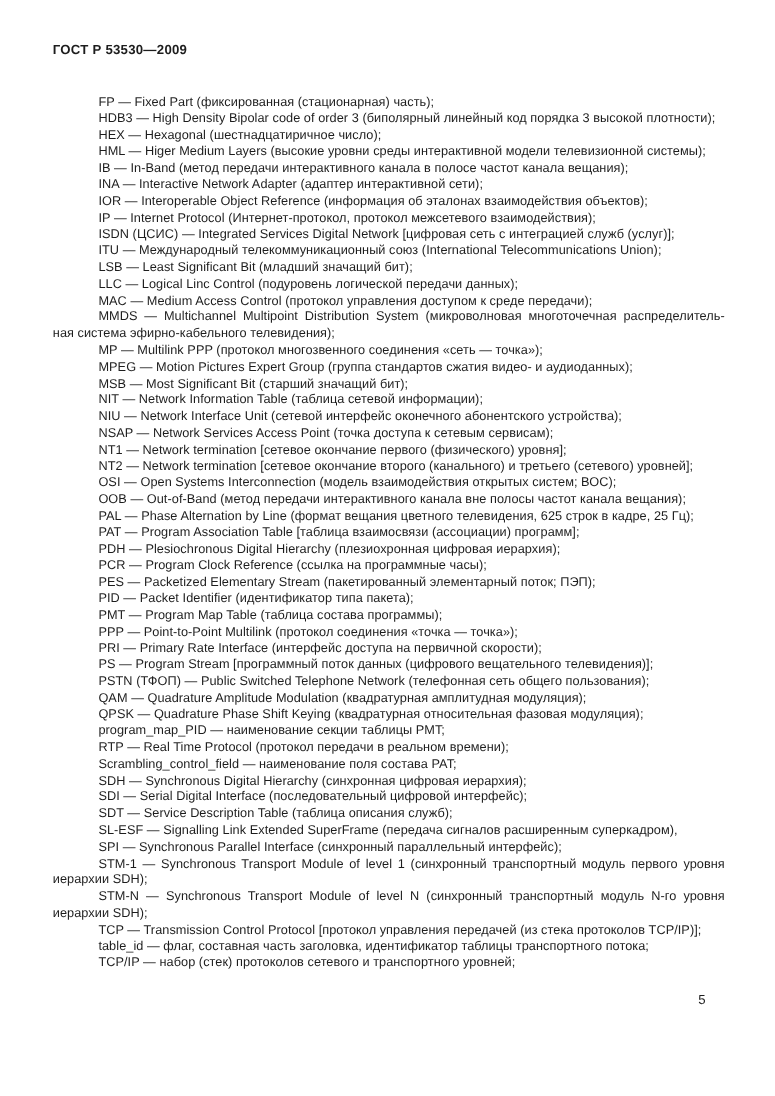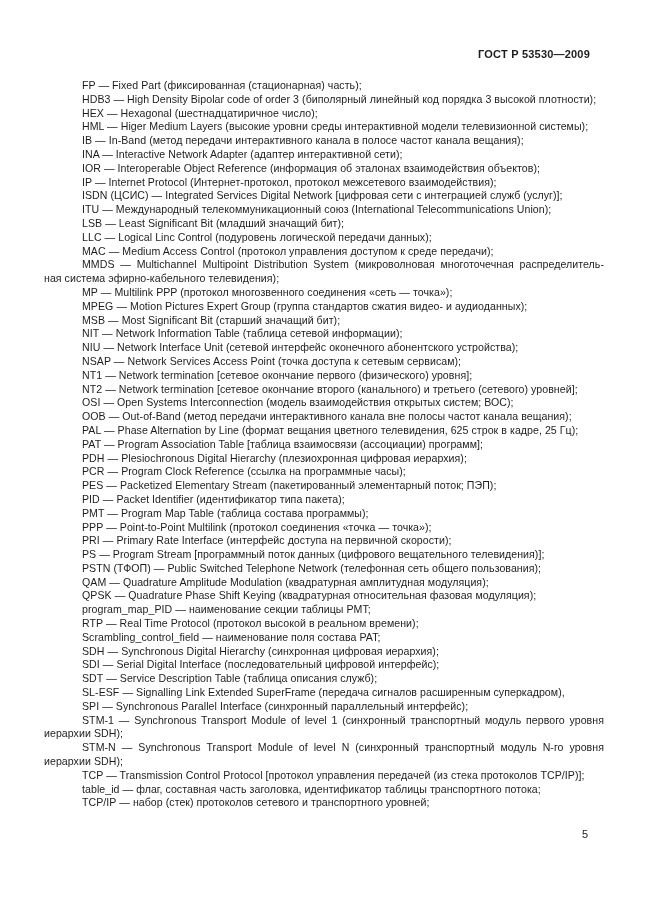--- a/index.html
+++ b/index.html
@@ -11,24 +11,23 @@
     position: relative;
     width: 646px;
     height: 913px;
     background: #ffffff;
     font-family: "Liberation Sans", sans-serif;
     color: #1d1d1d;
     overflow: hidden;
   }
   .running-header {
     position: absolute;
-    top: 48px;
+    top: 36px;
     left: 44px;
     right: 56px;
-    text-align: right;
     font-weight: bold;
     font-size: 11px;
     letter-spacing: 0.2px;
     white-space: nowrap;
   }
   .content {
     position: absolute;
     top: 79px;
     left: 44px;
     width: 560px;
@@ -67,21 +66,21 @@
 
   <div class="content">
       <div class="line indent">FP — Fixed Part (фиксированная (стационарная) часть);</div>
       <div class="line indent">HDB3 — High Density Bipolar code of order 3 (биполярный линейный код порядка 3 высокой плотности);</div>
       <div class="line indent">HEX — Hexagonal (шестнадцатиричное число);</div>
       <div class="line indent">HML — Higer Medium Layers (высокие уровни среды интерактивной модели телевизионной системы);</div>
       <div class="line indent">IB — In-Band (метод передачи интерактивного канала в полосе частот канала вещания);</div>
       <div class="line indent">INA — Interactive Network Adapter (адаптер интерактивной сети);</div>
       <div class="line indent">IOR — Interoperable Object Reference (информация об эталонах взаимодействия объектов);</div>
       <div class="line indent">IP — Internet Protocol (Интернет-протокол, протокол межсетевого взаимодействия);</div>
-      <div class="line indent">ISDN (ЦСИС) — Integrated Services Digital Network [цифровая сети с интеграцией служб (услуг)];</div>
+      <div class="line indent">ISDN (ЦСИС) — Integrated Services Digital Network [цифровая сеть с интеграцией служб (услуг)];</div>
       <div class="line indent">ITU — Международный телекоммуникационный союз (International Telecommunications Union);</div>
       <div class="line indent">LSB — Least Significant Bit (младший значащий бит);</div>
       <div class="line indent">LLC — Logical Linc Control (подуровень логической передачи данных);</div>
       <div class="line indent">MAC — Medium Access Control (протокол управления доступом к среде передачи);</div>
       <div class="line justify">MMDS — Multichannel Multipoint Distribution System (микроволновая многоточечная распределитель-</div>
       <div class="line">ная система эфирно-кабельного телевидения);</div>
       <div class="line indent">MP — Multilink PPP (протокол многозвенного соединения «сеть — точка»);</div>
       <div class="line indent">MPEG — Motion Pictures Expert Group (группа стандартов сжатия видео- и аудиоданных);</div>
       <div class="line indent">MSB — Most Significant Bit (старший значащий бит);</div>
       <div class="line indent">NIT — Network Information Table (таблица сетевой информации);</div>
@@ -98,21 +97,21 @@
       <div class="line indent">PES — Packetized Elementary Stream (пакетированный элементарный поток; ПЭП);</div>
       <div class="line indent">PID — Packet Identifier (идентификатор типа пакета);</div>
       <div class="line indent">PMT — Program Map Table (таблица состава программы);</div>
       <div class="line indent">PPP — Point-to-Point Multilink (протокол соединения «точка — точка»);</div>
       <div class="line indent">PRI — Primary Rate Interface (интерфейс доступа на первичной скорости);</div>
       <div class="line indent">PS — Program Stream [программный поток данных (цифрового вещательного телевидения)];</div>
       <div class="line indent">PSTN (ТФОП) — Public Switched Telephone Network (телефонная сеть общего пользования);</div>
       <div class="line indent">QAM — Quadrature Amplitude Modulation (квадратурная амплитудная модуляция);</div>
       <div class="line indent">QPSK — Quadrature Phase Shift Keying (квадратурная относительная фазовая модуляция);</div>
       <div class="line indent">program_map_PID — наименование секции таблицы PMT;</div>
-      <div class="line indent">RTP — Real Time Protocol (протокол высокой в реальном времени);</div>
+      <div class="line indent">RTP — Real Time Protocol (протокол передачи в реальном времени);</div>
       <div class="line indent">Scrambling_control_field — наименование поля состава PAT;</div>
       <div class="line indent">SDH — Synchronous Digital Hierarchy (синхронная цифровая иерархия);</div>
       <div class="line indent">SDI — Serial Digital Interface (последовательный цифровой интерфейс);</div>
       <div class="line indent">SDT — Service Description Table (таблица описания служб);</div>
       <div class="line indent">SL-ESF — Signalling Link Extended SuperFrame (передача сигналов расширенным суперкадром),</div>
       <div class="line indent">SPI — Synchronous Parallel Interface (синхронный параллельный интерфейс);</div>
       <div class="line justify">STM-1 — Synchronous Transport Module of level 1 (синхронный транспортный модуль первого уровня</div>
       <div class="line">иерархии SDH);</div>
       <div class="line justify">STM-N — Synchronous Transport Module of level N (синхронный транспортный модуль N-го уровня</div>
       <div class="line">иерархии SDH);</div>

